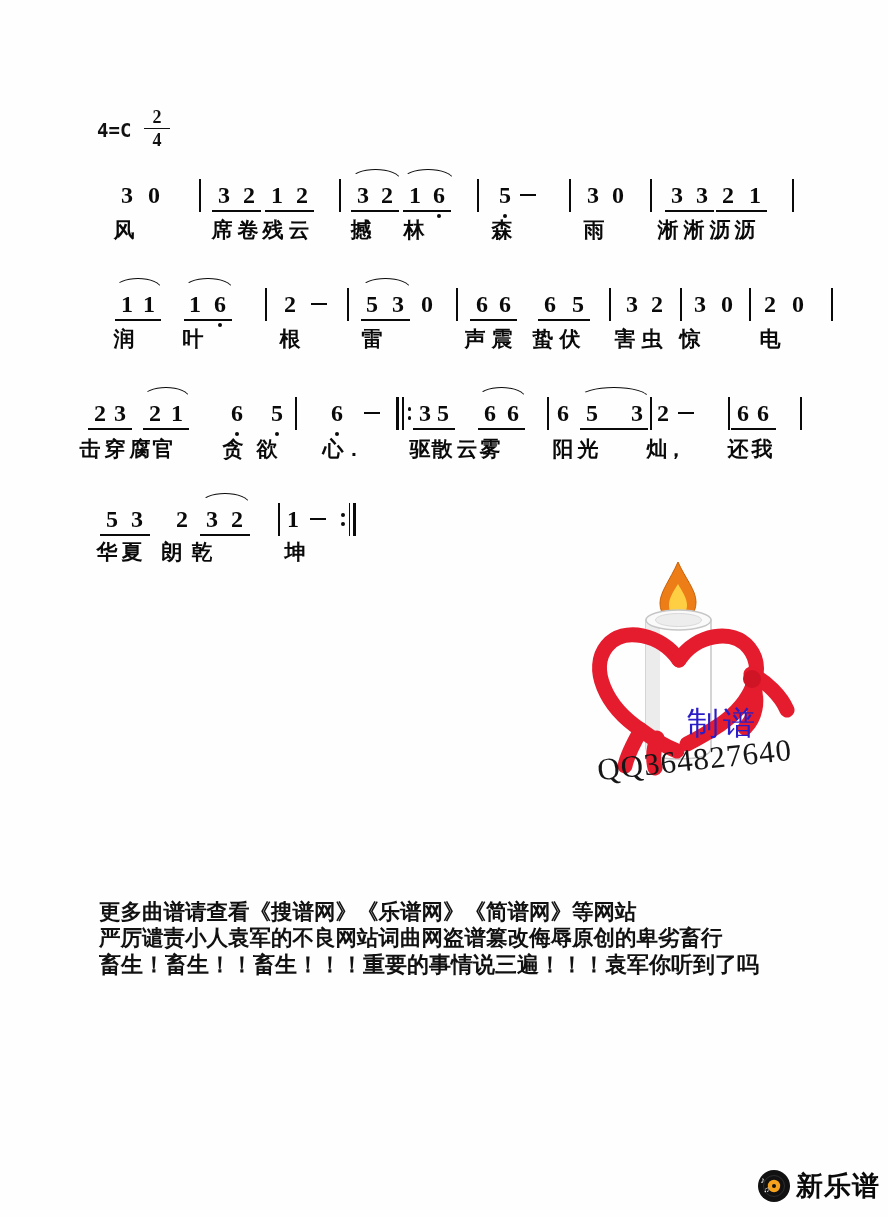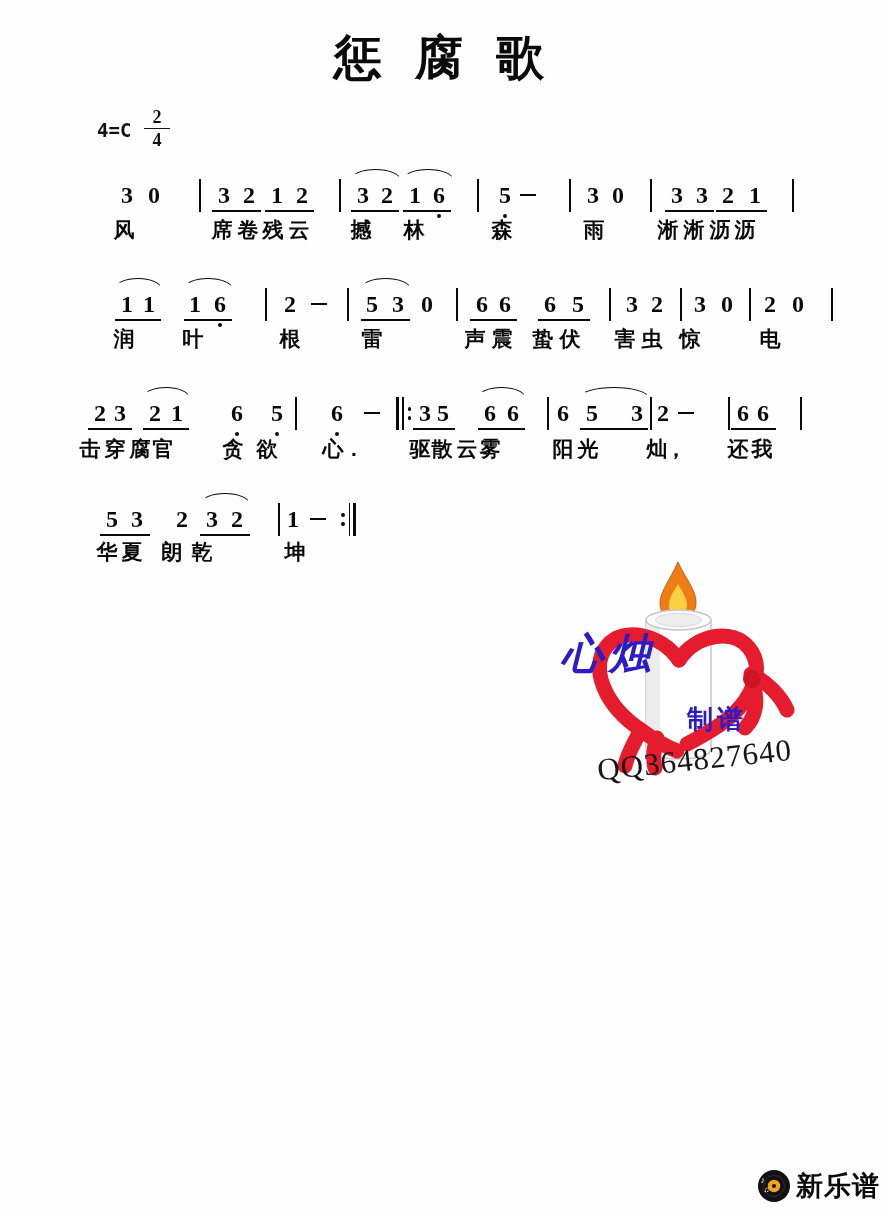--- a/index.html
+++ b/index.html
@@ -27,37 +27,36 @@
   .slur{position:absolute;height:10px;border:1.7px solid transparent;border-top-color:#0a0a0a;
         border-radius:50%/100% 100% 0 0;box-sizing:border-box;}
   .ldot{position:absolute;width:4.2px;height:4.2px;border-radius:50%;background:#0a0a0a;}
   .rdot{position:absolute;width:3.8px;height:3.8px;border-radius:50%;background:#0a0a0a;}
   .dash{position:absolute;width:16px;height:2.4px;background:#0a0a0a;}
 
   
   .candle{position:absolute;left:553px;top:556px;width:252px;height:234px;}
   .logo-xinzhu{position:absolute;left:8px;top:70px;font-family:"DejaVu Serif",serif;
                font-style:italic;font-weight:700;font-size:42px;letter-spacing:6px;color:#2a1cc6;}
-  .logo-zhipu{position:absolute;left:134px;top:146px;font-size:26px;font-weight:700;color:#2a1cc6;letter-spacing:4px;}
+  .logo-zhipu{position:absolute;left:134px;top:146px;font-size:32px;font-weight:400;color:#2a1cc6;letter-spacing:4px;}
   .logo-qq{position:absolute;left:44px;top:186px;font-family:"Liberation Serif",serif;
            font-size:31px;color:#161616;transform:rotate(-6deg);letter-spacing:1px;}
 
   .footer{position:absolute;left:99px;top:899px;width:760px;}
   .footer .f1,.footer .f2{font-size:21.5px;font-weight:700;line-height:26px;white-space:nowrap;}
   .footer .f3{font-size:22px;font-weight:900;line-height:27px;white-space:nowrap;}
 
   .brand{position:absolute;right:8px;bottom:13px;display:flex;align-items:center;gap:5px;}
   .brand-name{font-size:27px;font-weight:900;color:#0a0a0a;letter-spacing:1px;}
 </style>
 </head>
 <body>
 
 <div class="page">
 
-  <div class="title">惩 腐 歌</div>
 
   <div class="keysig">4=C</div>
   <div class="meter">
     <span class="num">2</span>
     <span class="den">4</span>
   </div>
 
 
   <div id="score">
       <div class="note" style="left: 127px; top: 182px;">3</div>
@@ -252,25 +251,29 @@
       <g fill="none" stroke="#e51b2e" stroke-width="15" stroke-linecap="round">
         <path d="M126 104 C108 78,70 70,54 90 C36 112,52 150,88 174 C100 183,114 191,124 195"></path>
         <path d="M126 104 C143 78,180 72,196 92 C213 113,199 146,168 168 C156 176,144 183,134 188"></path>
         <path d="M198 118 C214 126,228 140,234 154"></path>
         <path d="M200 128 C206 146,202 162,192 172"></path>
         <path d="M88 174 C80 188,74 200,72 210"></path>
         <path d="M104 182 C100 194,100 204,102 212"></path>
       </g>
       <circle cx="199" cy="123" r="9" fill="#cf1425"></circle>
     </svg>
-    <div class="logo-xinzhu">心烛</div>
     <div class="logo-zhipu">制谱</div>
     <div class="logo-qq">QQ364827640</div>
   </div>
 
+  <div class="footer">
+    <div class="f1">更多曲谱请查看《搜谱网》《乐谱网》《简谱网》等网站</div>
+    <div class="f2">严厉谴责小人袁军的不良网站词曲网盗谱篡改侮辱原创的卑劣畜行</div>
+    <div class="f3">畜生！畜生！！畜生！！！重要的事情说三遍！！！袁军你听到了吗</div>
+  </div>
 
   <div class="brand">
     <svg width="34" height="34" viewBox="0 0 34 34">
       <circle cx="17" cy="17" r="16" fill="#111"></circle>
       <circle cx="17" cy="17" r="10.5" fill="none" stroke="#2e2e2e" stroke-width="1"></circle>
       <circle cx="17" cy="17" r="6.2" fill="#f6a21c"></circle>
       <circle cx="17" cy="17" r="2" fill="#111"></circle>
       <text x="3.5" y="14" font-size="9" fill="#fff">♪</text>
       <text x="6.5" y="23" font-size="8" fill="#fff">♫</text>
     </svg>

